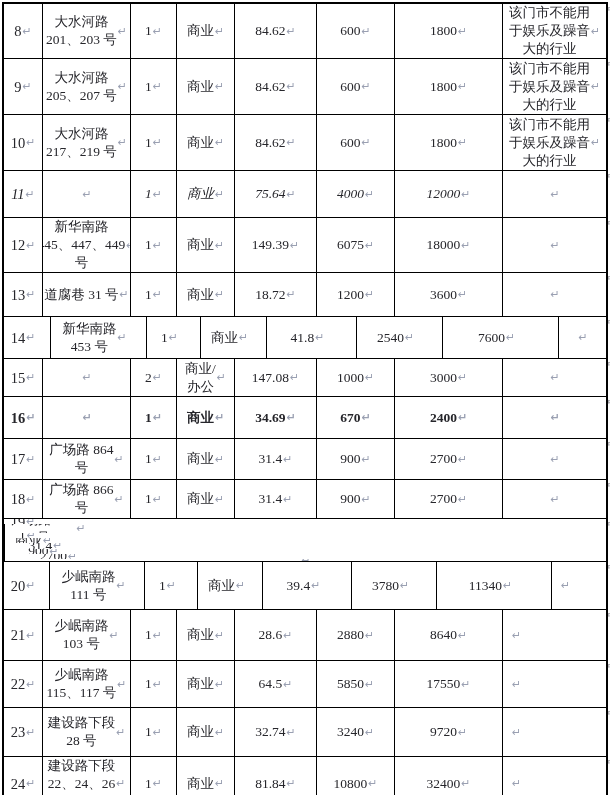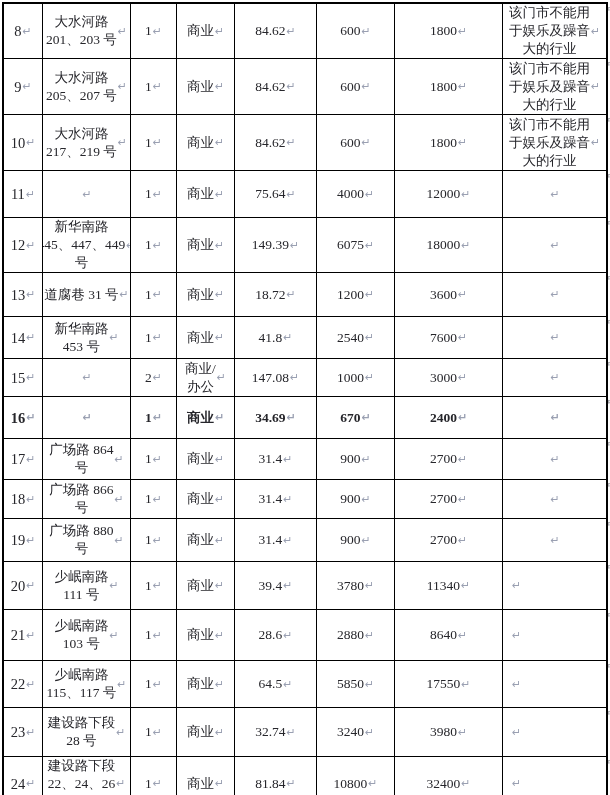--- a/index.html
+++ b/index.html
@@ -151,21 +151,21 @@
           <span class="mark">↵</span>
         </div>
     <div class="cell c7">
           <span class="txt">该门市不能用
 于娱乐及躁音
 大的行业</span>
           <span class="mark">↵</span>
         </div>
     <span class="row-end">¤</span>
   </div>
-      <div class="row" style="height: 46px;">
+      <div class="row" style="height: 46px; font-style: italic;">
     <div class="cell c0">
           <span class="txt">11</span>
           <span class="mark">↵</span>
         </div>
     <div class="cell c1">
           <span class="mark">↵</span>
         </div>
     <div class="cell c2">
           <span class="txt">1</span>
           <span class="mark">↵</span>
@@ -257,21 +257,21 @@
     <div class="cell c6">
           <span class="txt">3600</span>
           <span class="mark">↵</span>
         </div>
     <div class="cell c7">
           <span class="txt"></span>
           <span class="mark">↵</span>
         </div>
     <span class="row-end">¤</span>
   </div>
-      <div class="row" style="height: 41px;">
+      <div class="row" style="height: 41px; gap: 8px;">
     <div class="cell c0">
           <span class="txt">14</span>
           <span class="mark">↵</span>
         </div>
     <div class="cell c1">
           <span class="txt">新华南路
 453 号</span>
           <span class="mark">↵</span>
         </div>
     <div class="cell c2">
@@ -434,21 +434,21 @@
     <div class="cell c6">
           <span class="txt">2700</span>
           <span class="mark">↵</span>
         </div>
     <div class="cell c7">
           <span class="txt"></span>
           <span class="mark">↵</span>
         </div>
     <span class="row-end">¤</span>
   </div>
-      <div class="row" style="height: 42px;">
+      <div class="row" style="height: 42px; flex-direction: column;">
     <div class="cell c0">
           <span class="txt">19</span>
           <span class="mark">↵</span>
         </div>
     <div class="cell c1">
           <span class="txt">广场路 880
 号</span>
           <span class="mark">↵</span>
         </div>
     <div class="cell c2">
@@ -470,21 +470,21 @@
     <div class="cell c6">
           <span class="txt">2700</span>
           <span class="mark">↵</span>
         </div>
     <div class="cell c7">
           <span class="txt"></span>
           <span class="mark">↵</span>
         </div>
     <span class="row-end">¤</span>
   </div>
-      <div class="row remark-left" style="height: 47px;">
+      <div class="row remark-left" style="height: 47px; gap: 7px;">
     <div class="cell c0">
           <span class="txt">20</span>
           <span class="mark">↵</span>
         </div>
     <div class="cell c1">
           <span class="txt">少岷南路
 111 号</span>
           <span class="mark">↵</span>
         </div>
     <div class="cell c2">
@@ -605,21 +605,21 @@
         </div>
     <div class="cell c4">
           <span class="txt">32.74</span>
           <span class="mark">↵</span>
         </div>
     <div class="cell c5">
           <span class="txt">3240</span>
           <span class="mark">↵</span>
         </div>
     <div class="cell c6">
-          <span class="txt">3980</span>
+          <span class="txt">9720</span>
           <span class="mark">↵</span>
         </div>
     <div class="cell c7">
           <span class="txt"></span>
           <span class="mark">↵</span>
         </div>
     <span class="row-end">¤</span>
   </div>
       <div class="row remark-left" style="height: 53px;">
     <div class="cell c0">

